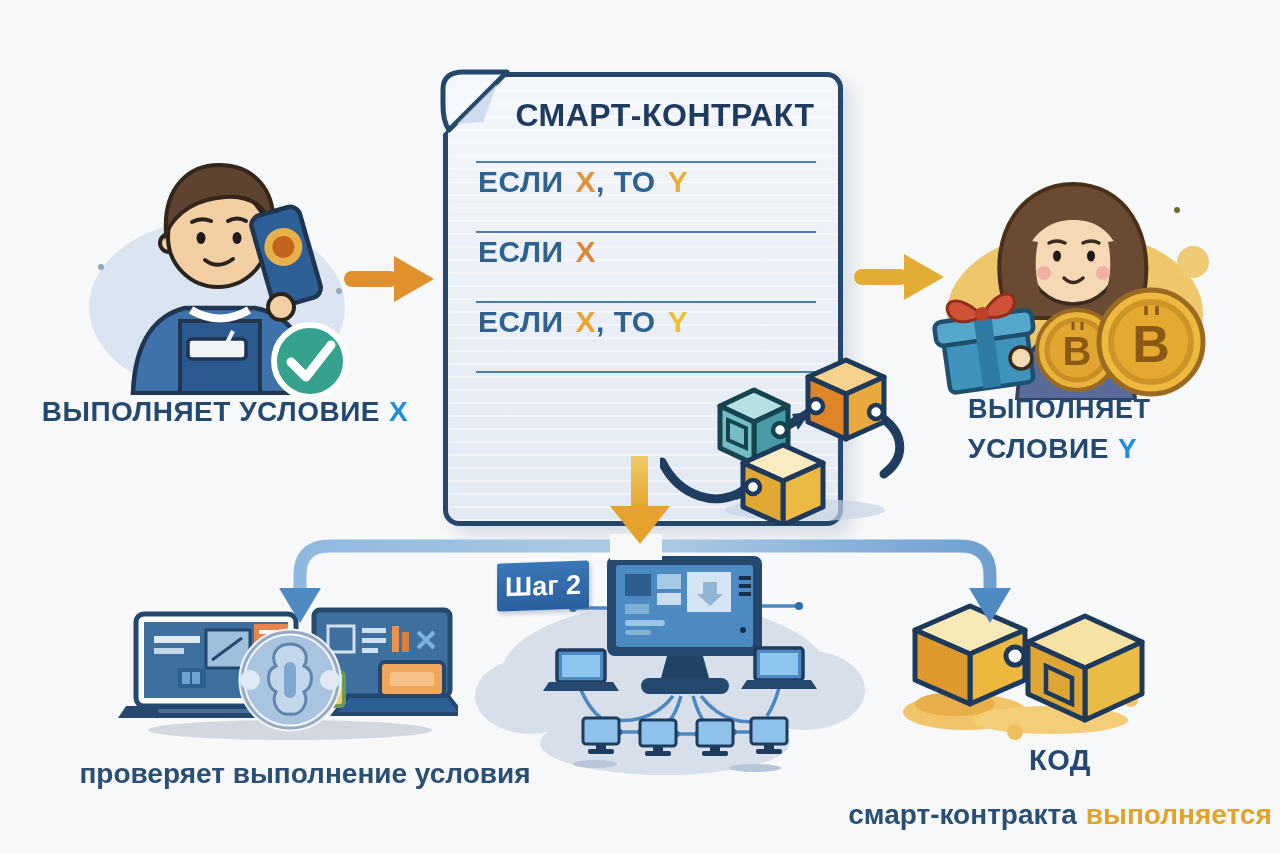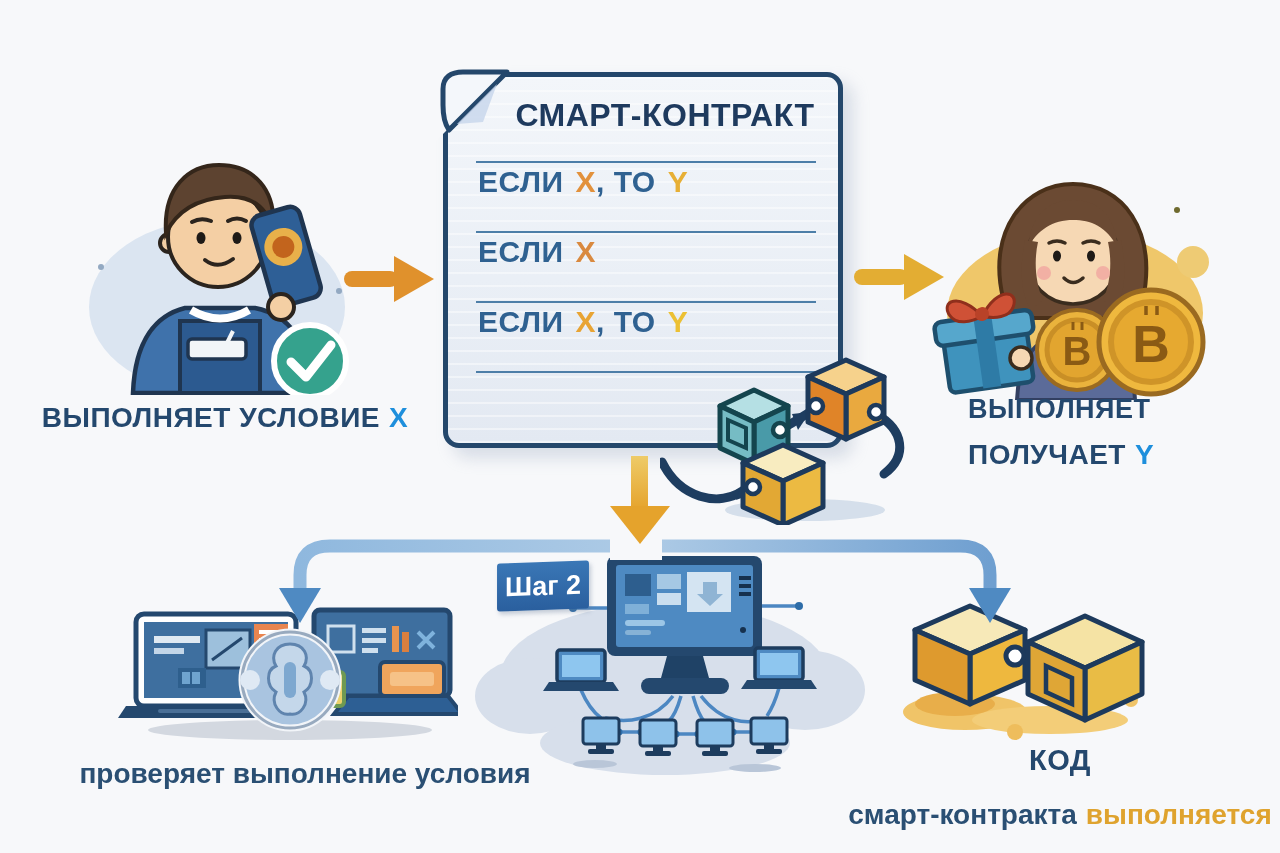--- a/index.html
+++ b/index.html
@@ -5,21 +5,21 @@
   html,body{margin:0;padding:0;background:#eceef2;}
   .canvas{
     position:relative;width:1280px;height:853px;overflow:hidden;
     background:#f7f8fa;
     font-family:"Liberation Sans","DejaVu Sans",sans-serif;
   }
   .abs{position:absolute;}
 
   
   .doc{
-    left:443px;top:72px;width:400px;height:376px;box-sizing:border-box;
+    left:443px;top:72px;width:400px;height:454px;box-sizing:border-box;
     background:
       repeating-linear-gradient(180deg, rgba(255,255,255,.45) 0 2px, rgba(255,255,255,0) 2px 13px),
       linear-gradient(180deg,#f3f6fa 0%,#eaeff6 55%,#e3e9f2 100%);
     border:5px solid #24476b;border-radius:16px;
     box-shadow:10px 10px 16px rgba(150,165,190,.32);
   }
   .doc-title{
     position:absolute;left:52px;right:8px;top:20px;text-align:center;
     font-size:32px;font-weight:800;color:#1e3a5e;letter-spacing:.5px;
   }
@@ -30,21 +30,21 @@
   }
   .doc-row .vx{margin-left:12px;font-weight:800;}
   .doc-row .vy{margin-left:12px;font-weight:800;}
   .r1x{color:#e2913c}.r1y{color:#e7af35}
   .r2x{color:#d9893f}
   .r3x{color:#e8a434}.r3y{color:#ecc033}
 
   
   .big-label{color:#24486e;line-height:1.45;}
   .big-label .t1{font-size:27px;font-weight:800;letter-spacing:.5px;}
-  .big-label .t2{font-size:28px;font-weight:800;letter-spacing:.5px;margin-top:6px;}
+  .big-label .t2{font-size:28px;font-weight:800;letter-spacing:.5px;}
   .hl-blue{color:#1e8fdc;margin-left:9px;}
   .sender-label{left:25px;top:392px;width:400px;text-align:center;}
   .recipient-label{left:968px;top:390px;width:290px;text-align:left;}
 
   .bottom-label{color:#24486e;text-align:center;line-height:1.4;}
   .bottom-label .t1{font-size:29px;font-weight:800;letter-spacing:.5px;}
   .bottom-label .t2{font-size:28px;font-weight:600;color:#2a4f73;margin-top:14px;}
   .hl-gold{color:#dfa32e;margin-left:9px;}
   .network-label{left:35px;top:740px;width:540px;}
   .code-label{left:810px;top:740px;width:500px;}
@@ -211,21 +211,21 @@
   </svg>
 
   <div class="abs big-label sender-label">
     <div class="t2">
       <span>ВЫПОЛНЯЕТ УСЛОВИЕ</span><span class="hl-blue">X</span>
     </div>
   </div>
   <div class="abs big-label recipient-label">
     <div class="t1">ВЫПОЛНЯЕТ</div>
     <div class="t2">
-      <span>ПОЛУЧАЕТ</span><span class="hl-blue">Y</span>
+      <span>УСЛОВИЕ</span><span class="hl-blue">Y</span>
     </div>
   </div>
 
   <svg class="abs" style="left:600px;top:456px;z-index:4" width="80" height="92" viewBox="0 0 80 92">
     <defs>
       <linearGradient id="goldgrad" x1="0" y1="0" x2="0" y2="1">
         <stop offset="0" stop-color="#eecb68"></stop>
           <stop offset="1" stop-color="#e5a32c"></stop>
       </linearGradient>
     </defs>

